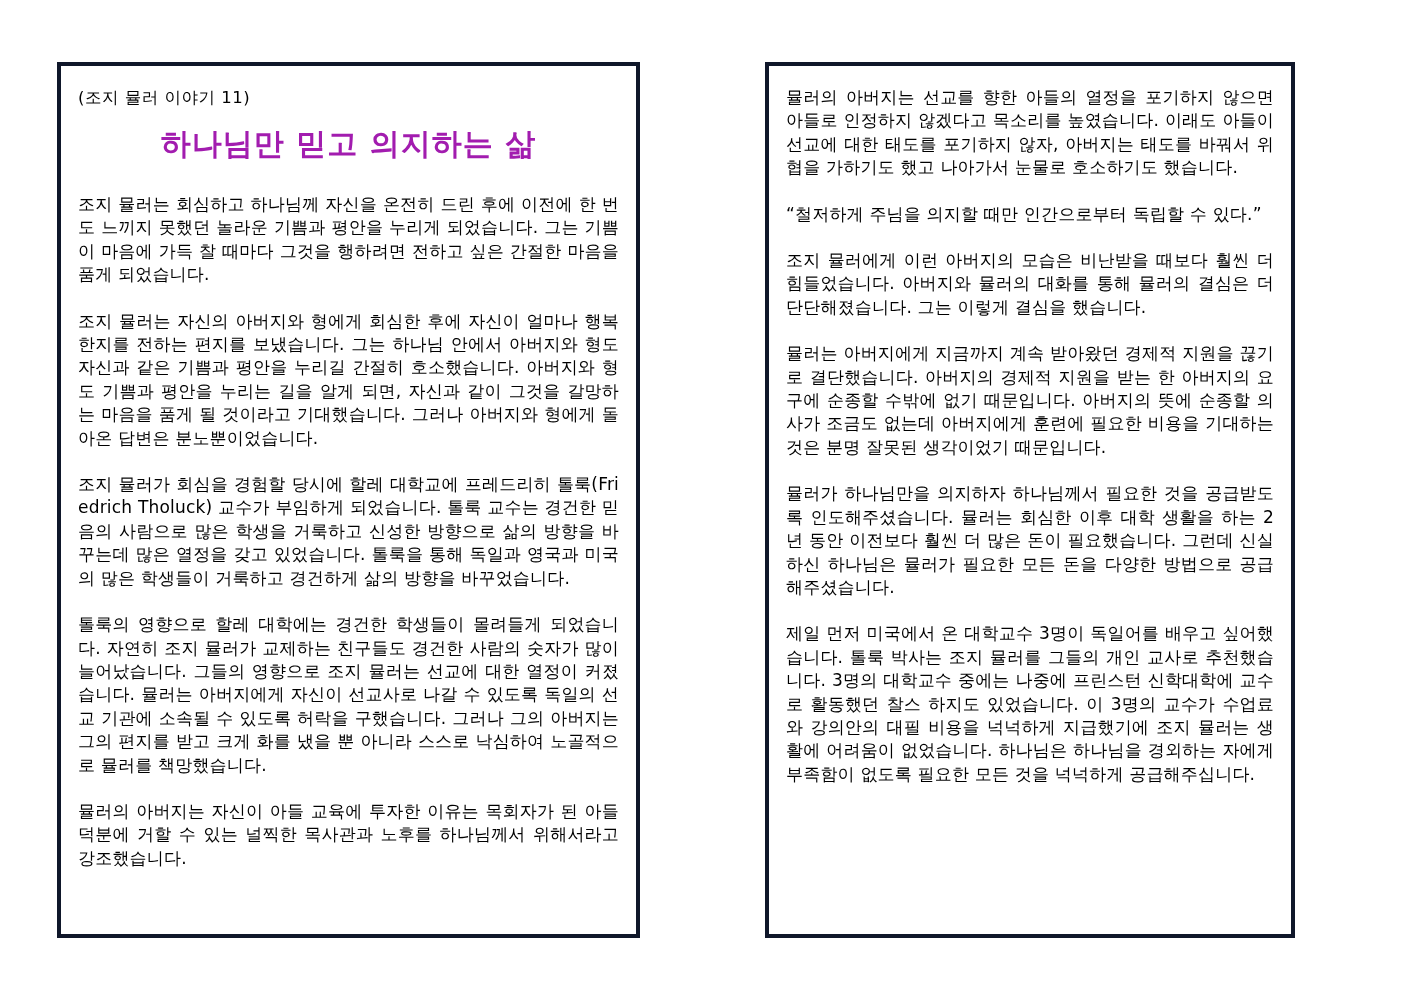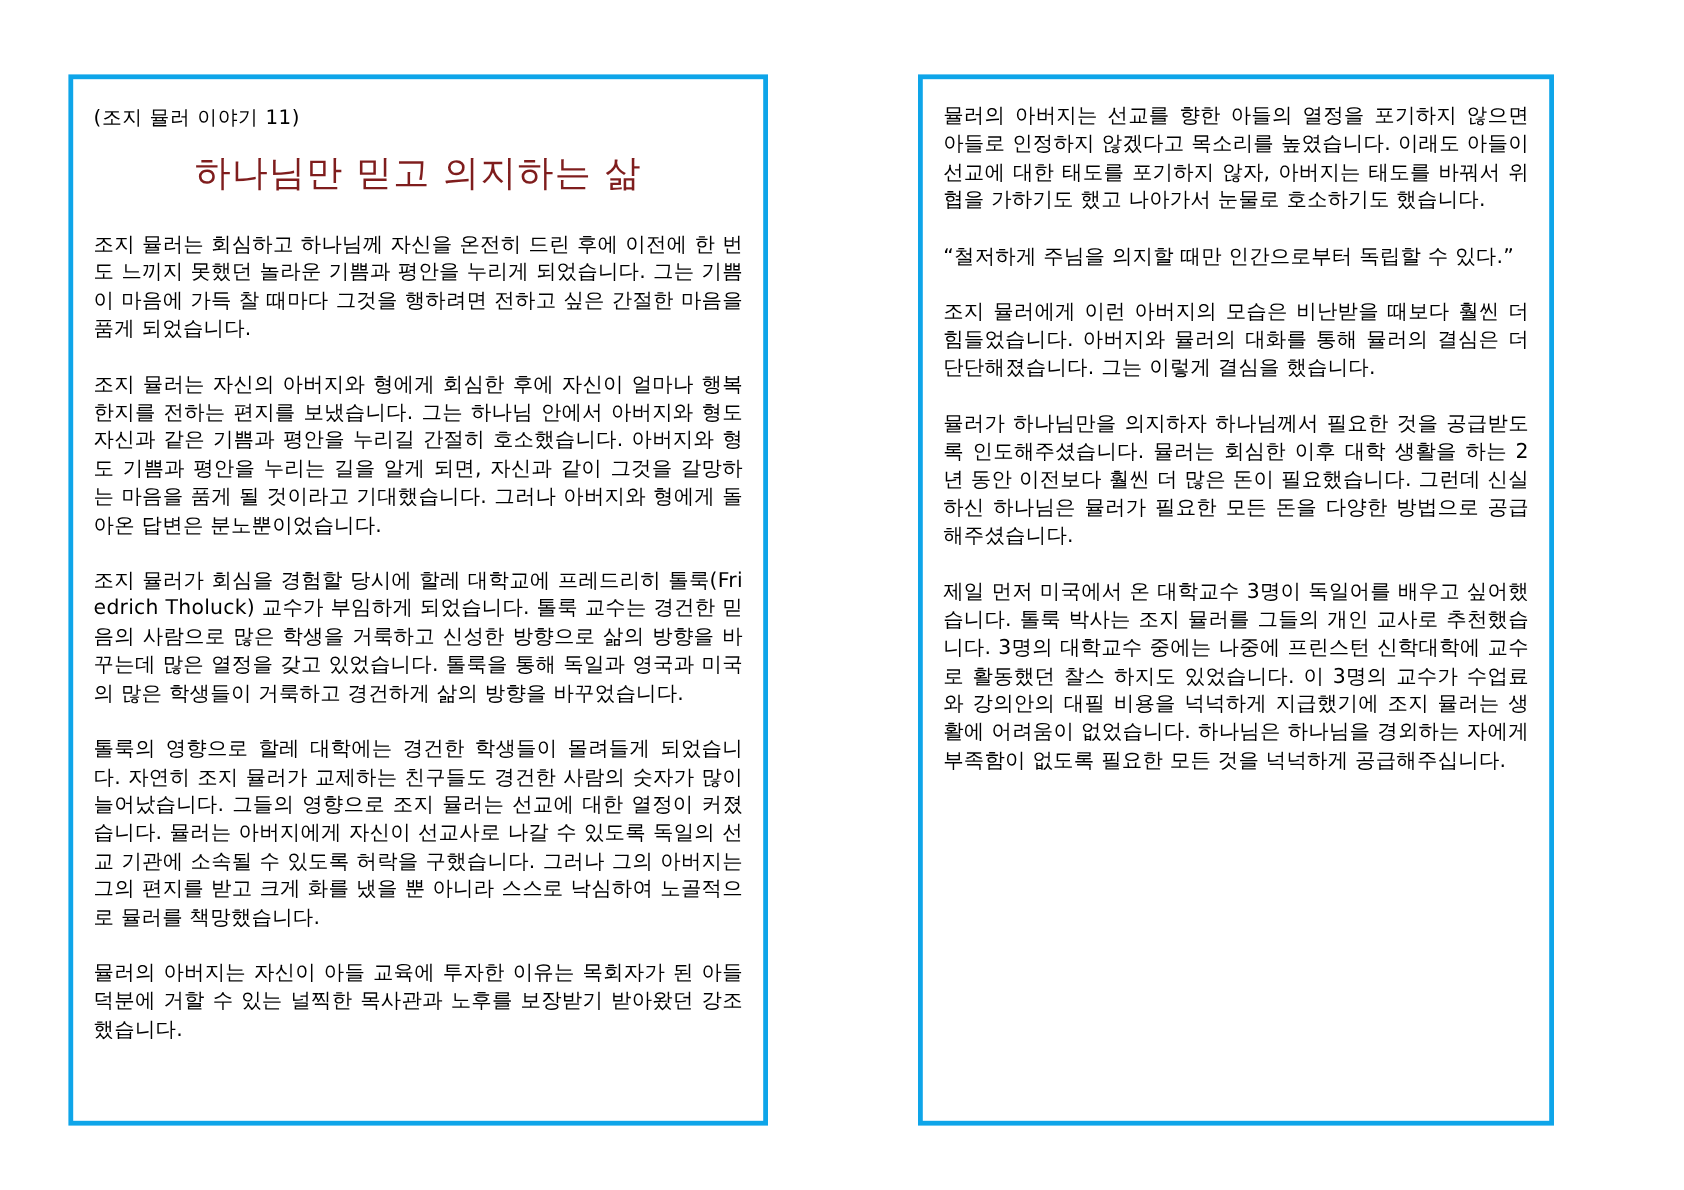--- a/index.html
+++ b/index.html
@@ -7,38 +7,38 @@
     width: 1403px; height: 992px;
     background: #ffffff;
     font-family: "DejaVu Sans", sans-serif;
     color: #000000;
     position: relative;
   }
   .page {
     position: absolute;
     top: 62px;
     height: 876px;
-    border: 4px solid #0ea5e9;
+    border: 4px solid #0f172a;
     background: #ffffff;
     padding: 20px 17px 18px 17px;
     overflow: hidden;
   }
   .page-left  { left: 57px;  width: 583px; }
   .page-right { left: 765px; width: 530px; }
   .doc-header {
     font-size: 16.5px;
     line-height: 24px;
     letter-spacing: 0.5px;
     margin-bottom: 14px;
   }
   .doc-title {
     text-align: center;
     font-size: 30px;
-    font-weight: normal;
-    color: #7f1d1d;
+    font-weight: bold;
+    color: #a21caf;
     letter-spacing: 1px;
     margin-bottom: 28px;
   }
   .para {
     font-size: 17px;
     line-height: 23.4px;
     text-align: justify;
     word-break: break-all;
     margin-bottom: 23px;
     letter-spacing: 0.2px;
@@ -48,22 +48,23 @@
 </head>
 <body>
 
 <div class="page page-left">
   <div class="doc-header">(조지 뮬러 이야기 11)</div>
   <div class="doc-title">하나님만 믿고 의지하는 삶</div>
   <p class="para">조지 뮬러는 회심하고 하나님께 자신을 온전히 드린 후에 이전에 한 번도 느끼지 못했던 놀라운 기쁨과 평안을 누리게 되었습니다. 그는 기쁨이 마음에 가득 찰 때마다 그것을 행하려면 전하고 싶은 간절한 마음을 품게 되었습니다.</p>
   <p class="para">조지 뮬러는 자신의 아버지와 형에게 회심한 후에 자신이 얼마나 행복한지를 전하는 편지를 보냈습니다. 그는 하나님 안에서 아버지와 형도 자신과 같은 기쁨과 평안을 누리길 간절히 호소했습니다. 아버지와 형도 기쁨과 평안을 누리는 길을 알게 되면, 자신과 같이 그것을 갈망하는 마음을 품게 될 것이라고 기대했습니다. 그러나 아버지와 형에게 돌아온 답변은 분노뿐이었습니다.</p>
   <p class="para">조지 뮬러가 회심을 경험할 당시에 할레 대학교에 프레드리히 톨룩(Friedrich Tholuck) 교수가 부임하게 되었습니다. 톨룩 교수는 경건한 믿음의 사람으로 많은 학생을 거룩하고 신성한 방향으로 삶의 방향을 바꾸는데 많은 열정을 갖고 있었습니다. 톨룩을 통해 독일과 영국과 미국의 많은 학생들이 거룩하고 경건하게 삶의 방향을 바꾸었습니다.</p>
   <p class="para">톨룩의 영향으로 할레 대학에는 경건한 학생들이 몰려들게 되었습니다. 자연히 조지 뮬러가 교제하는 친구들도 경건한 사람의 숫자가 많이 늘어났습니다. 그들의 영향으로 조지 뮬러는 선교에 대한 열정이 커졌습니다. 뮬러는 아버지에게 자신이 선교사로 나갈 수 있도록 독일의 선교 기관에 소속될 수 있도록 허락을 구했습니다. 그러나 그의 아버지는 그의 편지를 받고 크게 화를 냈을 뿐 아니라 스스로 낙심하여 노골적으로 뮬러를 책망했습니다.</p>
-  <p class="para">뮬러의 아버지는 자신이 아들 교육에 투자한 이유는 목회자가 된 아들 덕분에 거할 수 있는 널찍한 목사관과 노후를 보장받기 받아왔던 강조했습니다.</p>
+  <p class="para">뮬러의 아버지는 자신이 아들 교육에 투자한 이유는 목회자가 된 아들 덕분에 거할 수 있는 널찍한 목사관과 노후를 하나님께서 위해서라고 강조했습니다.</p>
 </div>
 
 <div class="page page-right">
   <p class="para">뮬러의 아버지는 선교를 향한 아들의 열정을 포기하지 않으면 아들로 인정하지 않겠다고 목소리를 높였습니다. 이래도 아들이 선교에 대한 태도를 포기하지 않자, 아버지는 태도를 바꿔서 위협을 가하기도 했고 나아가서 눈물로 호소하기도 했습니다.</p>
   <p class="para">“철저하게 주님을 의지할 때만 인간으로부터 독립할 수 있다.”</p>
   <p class="para">조지 뮬러에게 이런 아버지의 모습은 비난받을 때보다 훨씬 더 힘들었습니다. 아버지와 뮬러의 대화를 통해 뮬러의 결심은 더 단단해졌습니다. 그는 이렇게 결심을 했습니다.</p>
+  <p class="para">뮬러는 아버지에게 지금까지 계속 받아왔던 경제적 지원을 끊기로 결단했습니다. 아버지의 경제적 지원을 받는 한 아버지의 요구에 순종할 수밖에 없기 때문입니다. 아버지의 뜻에 순종할 의사가 조금도 없는데 아버지에게 훈련에 필요한 비용을 기대하는 것은 분명 잘못된 생각이었기 때문입니다.</p>
   <p class="para">뮬러가 하나님만을 의지하자 하나님께서 필요한 것을 공급받도록 인도해주셨습니다. 뮬러는 회심한 이후 대학 생활을 하는 2년 동안 이전보다 훨씬 더 많은 돈이 필요했습니다. 그런데 신실하신 하나님은 뮬러가 필요한 모든 돈을 다양한 방법으로 공급해주셨습니다.</p>
   <p class="para">제일 먼저 미국에서 온 대학교수 3명이 독일어를 배우고 싶어했습니다. 톨룩 박사는 조지 뮬러를 그들의 개인 교사로 추천했습니다. 3명의 대학교수 중에는 나중에 프린스턴 신학대학에 교수로 활동했던 찰스 하지도 있었습니다. 이 3명의 교수가 수업료와 강의안의 대필 비용을 넉넉하게 지급했기에 조지 뮬러는 생활에 어려움이 없었습니다. 하나님은 하나님을 경외하는 자에게 부족함이 없도록 필요한 모든 것을 넉넉하게 공급해주십니다.</p>
 </div>
 
 </body></html>

